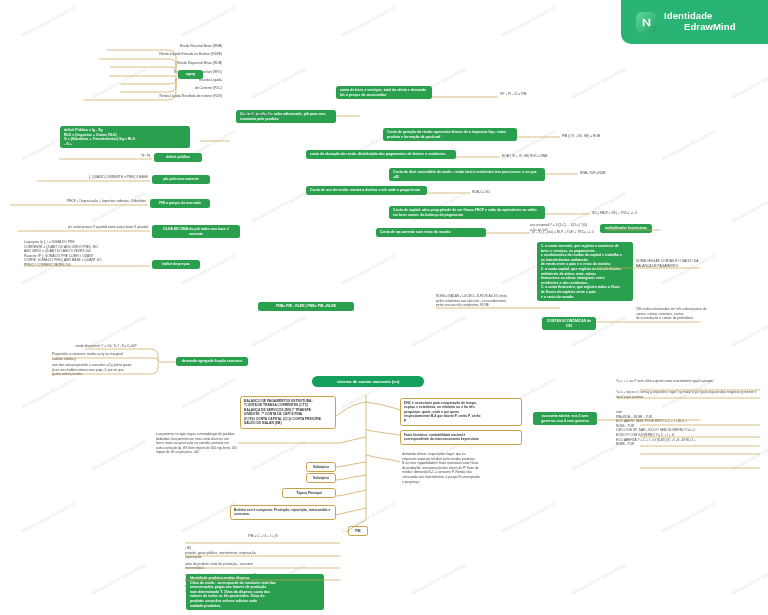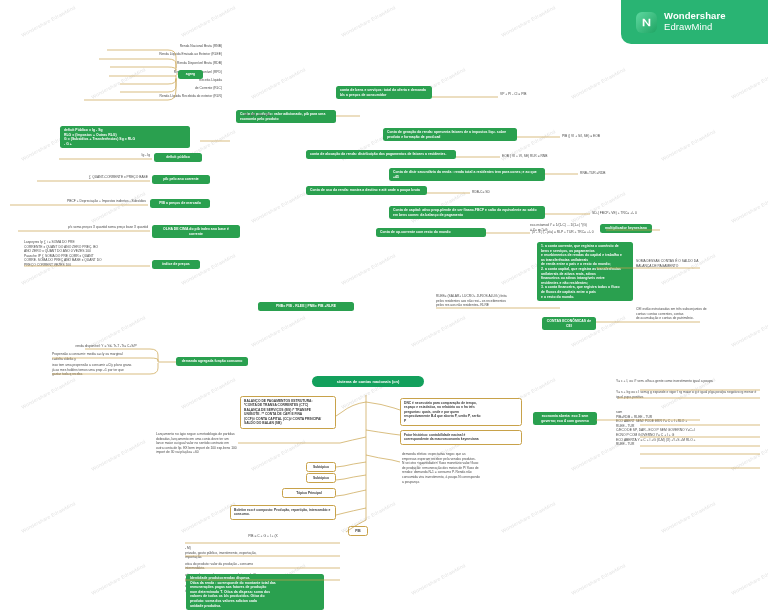--- a/index.html
+++ b/index.html
@@ -35,21 +35,21 @@
   }
   #logo-mark{
     width:21px;height:21px;border-radius:6px;
     background:linear-gradient(135deg,#5fd8a0,#1fa463);
     display:flex;align-items:center;justify-content:center;
     flex:none;
   }
   #logo-mark svg{display:block;}
   #logo-text{color:#fff;line-height:1.12;}
   #logo-text .l1{font-size:9.5px;font-weight:bold;letter-spacing:.1px;}
-  #logo-text .l2{font-size:9.5px;font-weight:normal;letter-spacing:.1px;}
+  #logo-text .l2{font-size:9.5px;font-weight:bold;letter-spacing:.1px;margin-left:20px;}
 
   
   #canvas{position:absolute;inset:0;z-index:10;}
   #wires{position:absolute;inset:0;z-index:11;pointer-events:none;}
 
   
   .node{position:absolute;box-sizing:border-box;z-index:12;}
 
   .n-green{
     background:#2aa04f;
@@ -146,21 +146,21 @@
     <div class="wm" style="left: 728px; top: 576px;">Wondershare EdrawMind</div>
   </div>
 
 <div id="logo-badge">
   <div id="logo-mark">
     <svg width="13" height="13" viewBox="0 0 24 24" aria-hidden="true">
       <path d="M5 19V5h3.2l7.6 10V5H19v14h-3.2L8.2 9v10z" fill="#ffffff"></path>
     </svg>
   </div>
   <div id="logo-text">
-    <div class="l1">Wondershare</div>
+    <div class="l1">Identidade</div>
     <div class="l2">EdrawMind</div>
   </div>
 </div>
 
 <svg id="wires" width="768" height="615">
   <g fill="none" stroke="#c8a24a" stroke-width="0.7">
 
     <path d="M107,50 H168 Q176,50 176,57 L176,68"></path>
     <path d="M99,59 H168 Q176,59 176,64 L176,70"></path>
     <path d="M110,67 H168 Q176,67 176,70 L176,71"></path>

